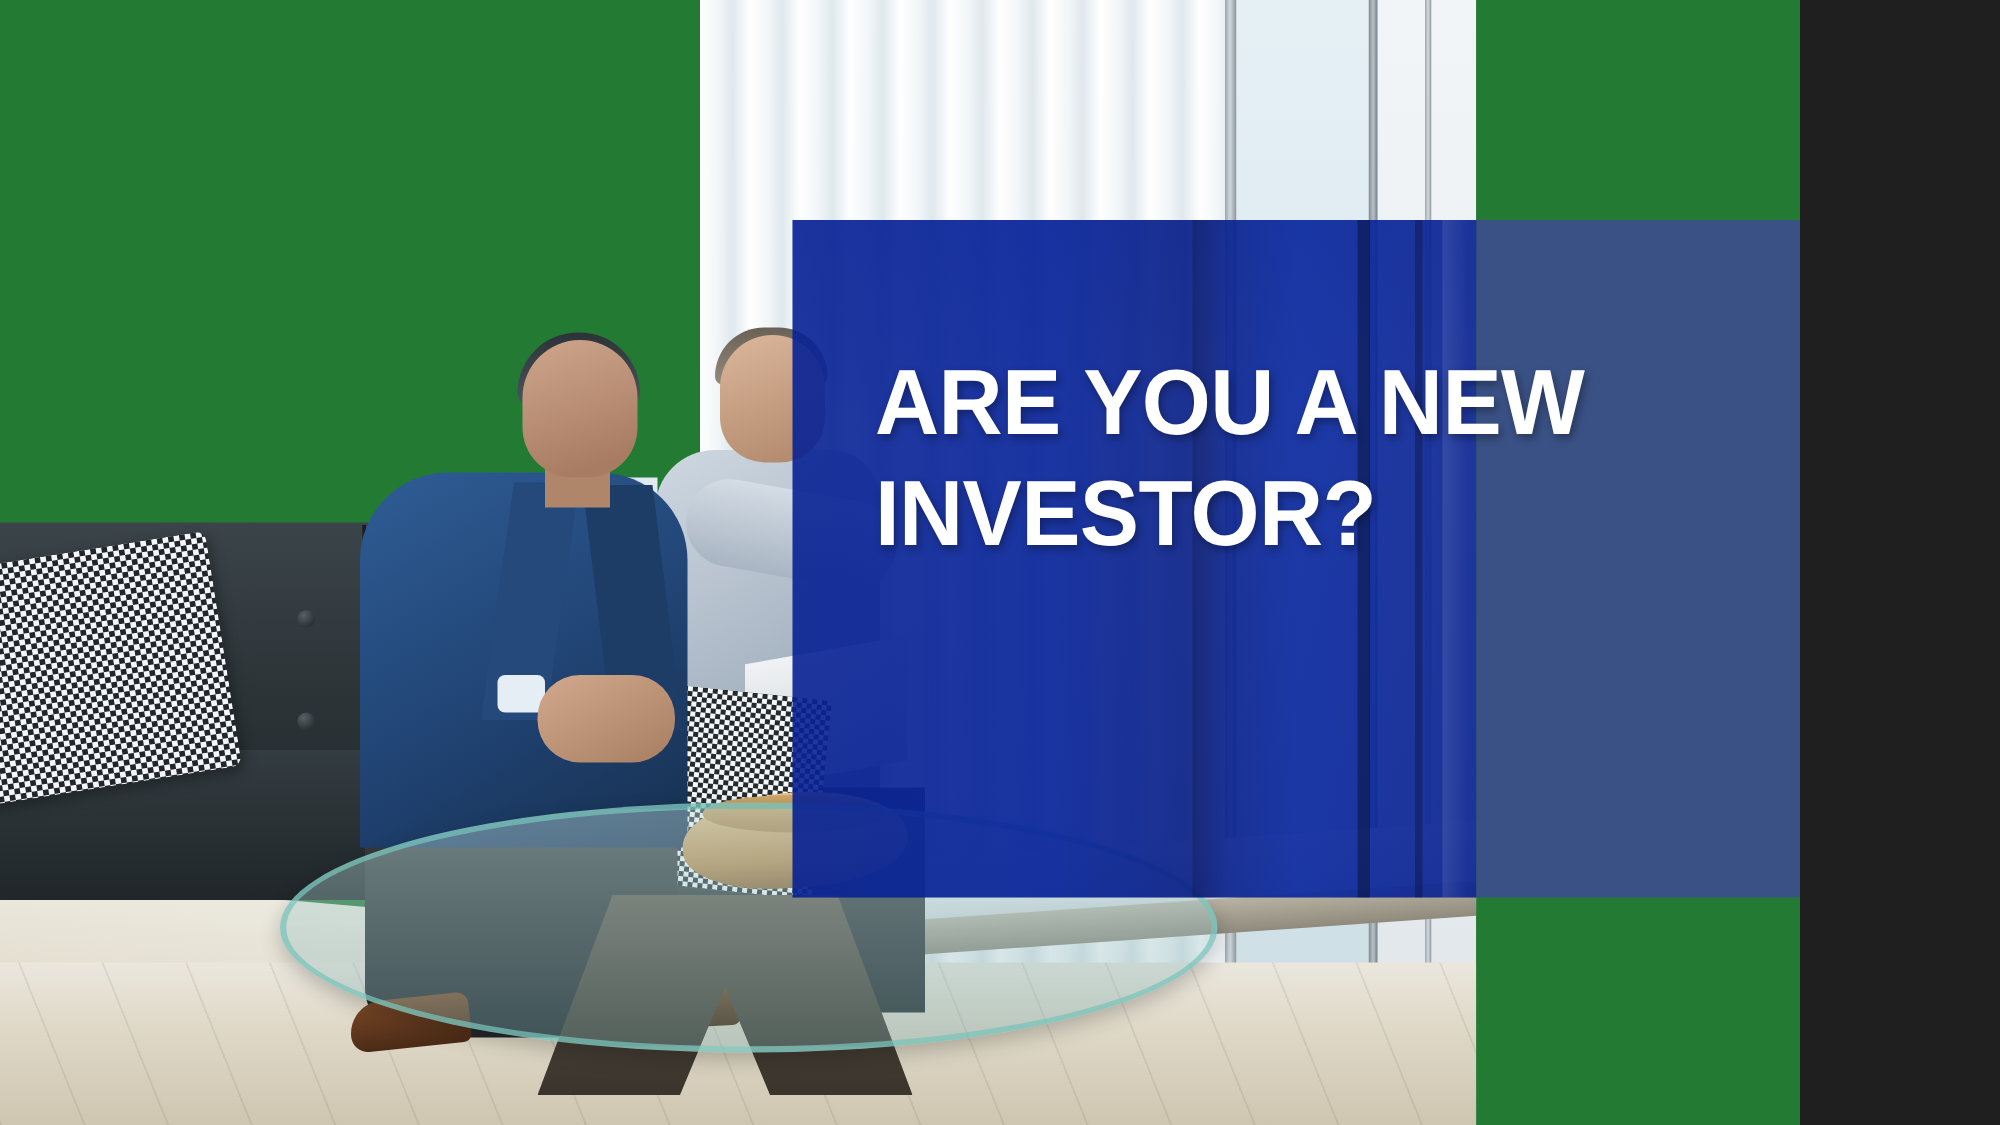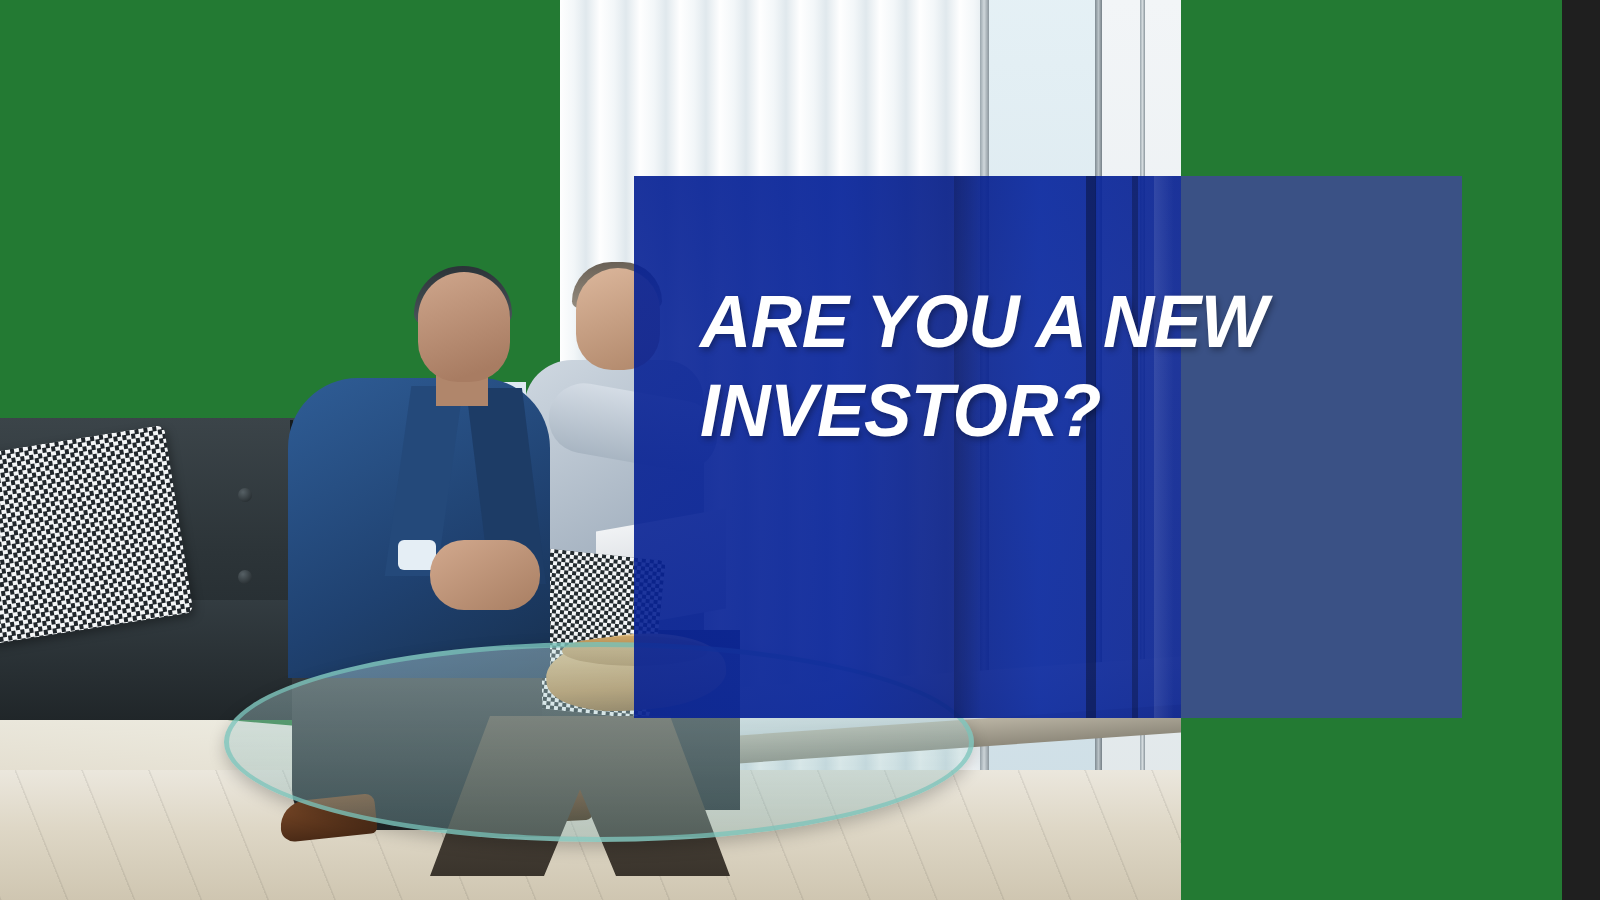--- a/index.html
+++ b/index.html
@@ -3,25 +3,24 @@
 <meta charset="utf-8">
 <title>Are You A New Investor Banner</title>
 <style>
   html, body {
     margin: 0;
     padding: 0;
     background: #1f1f1f;
   }
   #stage {
     position: relative;
-    width: 1562px;
+    width: 1440px;
     height: 900px;
     overflow: hidden;
     font-family: "Liberation Sans", sans-serif;
-    font-style: italic;
   }
 
   
   .bg-green {
     position: absolute;
     inset: 0;
     background: #237a33;
   }
 
   

